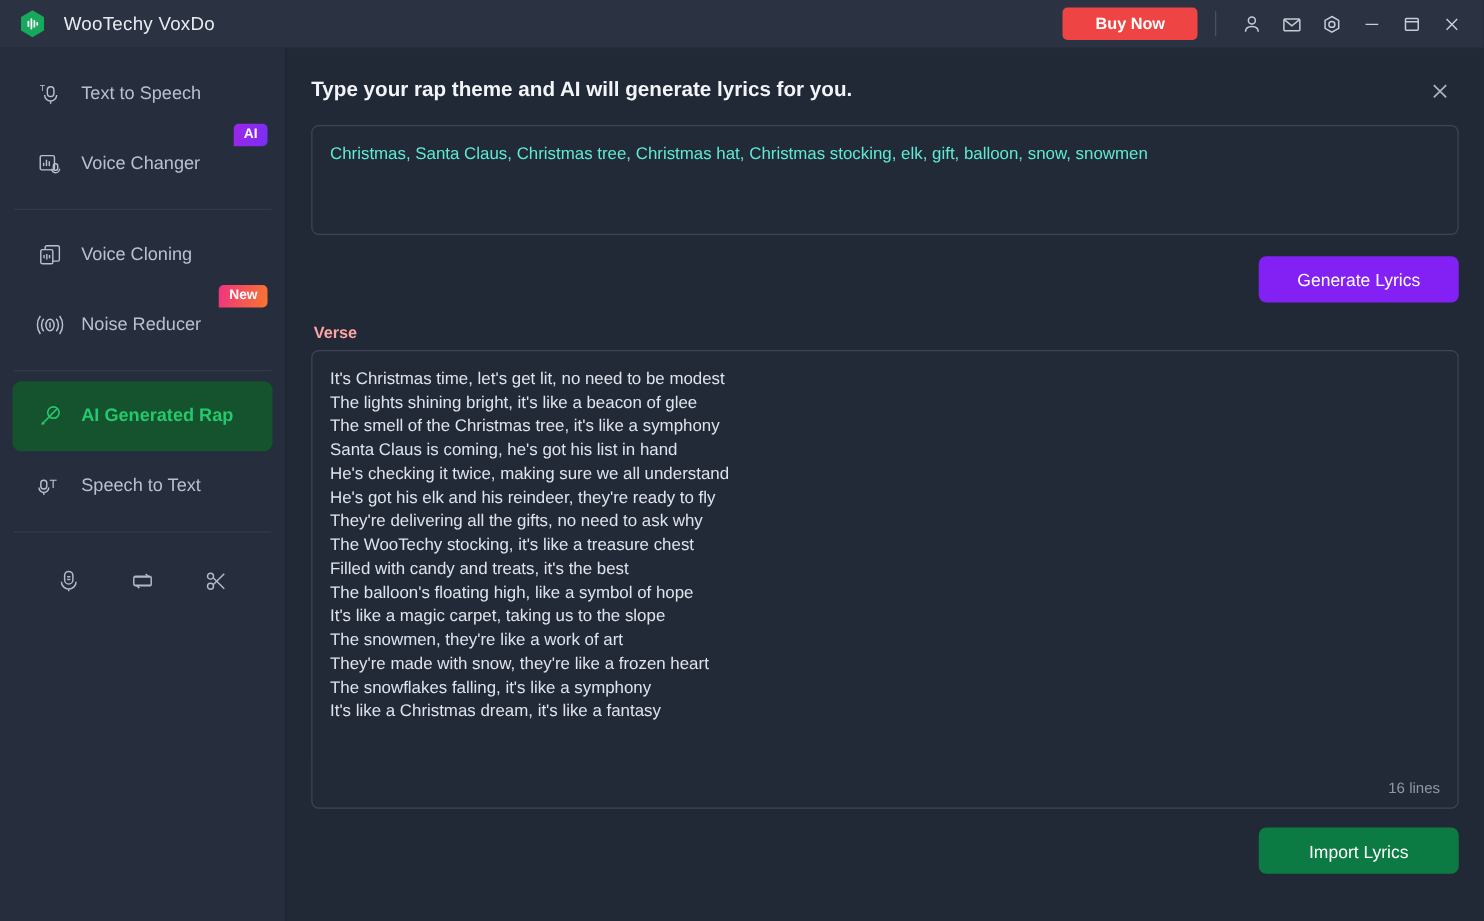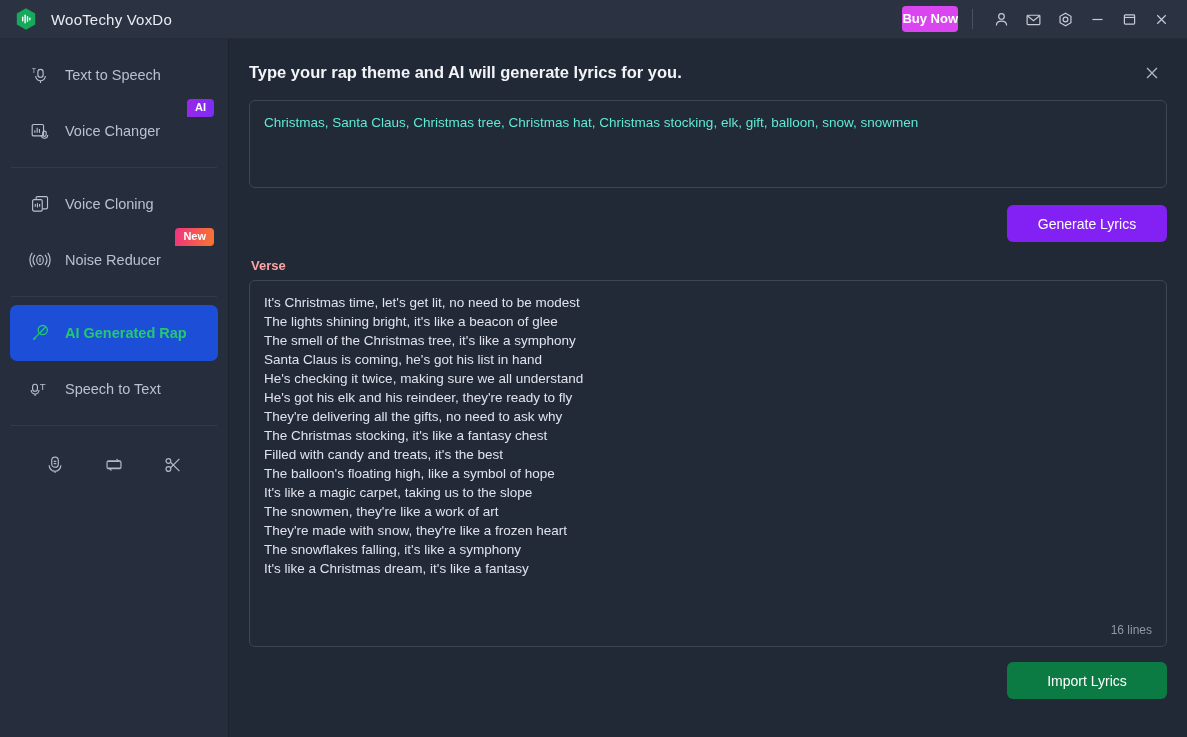--- a/index.html
+++ b/index.html
@@ -17,24 +17,24 @@
     background: #2b3242;
     display: flex; align-items: center;
     padding: 0 10px 0 14px;
     border-bottom: 1px solid #252b39;
   }
   .brand { display: flex; align-items: center; gap: 13px; }
   .logo-hex { width: 24px; height: 24px; display: block; }
   .brand-name { color: #e9ecf2; font-size: 15px; letter-spacing: .2px; }
   .tb-spacer { flex: 1 1 auto; }
   .buy-now {
-    background: #d946ef; color: #ffffff;
+    background: #ef4444; color: #ffffff;
     font-size: 13px; font-weight: bold;
     border: none; border-radius: 4px;
-    height: 26px; padding: 0 0;
+    height: 26px; padding: 0 26px;
     cursor: pointer; line-height: 26px;
   }
   .tb-divider { width: 1px; height: 20px; background: #4a5262; margin: 0 12px 0 14px; }
   .tb-icon {
     width: 32px; height: 28px;
     display: flex; align-items: center; justify-content: center;
     cursor: pointer; color: #c6ccd8;
   }
   .tb-icon svg { display: block; }
 
@@ -52,21 +52,21 @@
   .nav-item {
     position: relative;
     height: 56px; margin: 0 10px;
     display: flex; align-items: center; gap: 14px;
     padding-left: 19px;
     border-radius: 7px;
     color: #b9c0cf; font-size: 14.5px;
     cursor: pointer;
   }
   .nav-item .ico { width: 22px; height: 22px; display: flex; align-items: center; justify-content: center; color: #b9c0cf; }
-  .nav-item.active { background: #1d4ed8; color: #23c96f; font-weight: bold; }
+  .nav-item.active { background: #14532d; color: #23c96f; font-weight: bold; }
   .nav-item.active .ico { color: #23c96f; }
   .nav-label { line-height: 1; }
   .badge {
     position: absolute; top: -4px; right: 4px;
     font-size: 11px; font-weight: bold; color: #fff;
     padding: 2px 8px 3px; border-radius: 4px 4px 4px 0;
     line-height: 1.15;
   }
   .badge.ai  { background: linear-gradient(100deg,#9b27e8 0%,#7a2ef5 100%); }
   .badge.new { background: linear-gradient(100deg,#f0337f 0%,#f7762f 100%); }
@@ -304,21 +304,21 @@
       <div class="verse-label">Verse</div>
 
       <div class="lyrics-box">
         <div class="lyric-line">It's Christmas time, let's get lit, no need to be modest</div>
         <div class="lyric-line">The lights shining bright, it's like a beacon of glee</div>
         <div class="lyric-line">The smell of the Christmas tree, it's like a symphony</div>
         <div class="lyric-line">Santa Claus is coming, he's got his list in hand</div>
         <div class="lyric-line">He's checking it twice, making sure we all understand</div>
         <div class="lyric-line">He's got his elk and his reindeer, they're ready to fly</div>
         <div class="lyric-line">They're delivering all the gifts, no need to ask why</div>
-        <div class="lyric-line">The Christmas stocking, it's like a fantasy chest</div>
+        <div class="lyric-line">The WooTechy stocking, it's like a treasure chest</div>
         <div class="lyric-line">Filled with candy and treats, it's the best</div>
         <div class="lyric-line">The balloon's floating high, like a symbol of hope</div>
         <div class="lyric-line">It's like a magic carpet, taking us to the slope</div>
         <div class="lyric-line">The snowmen, they're like a work of art</div>
         <div class="lyric-line">They're made with snow, they're like a frozen heart</div>
         <div class="lyric-line">The snowflakes falling, it's like a symphony</div>
         <div class="lyric-line">It's like a Christmas dream, it's like a fantasy</div>
         <div class="line-count">16 lines</div>
       </div>
 

